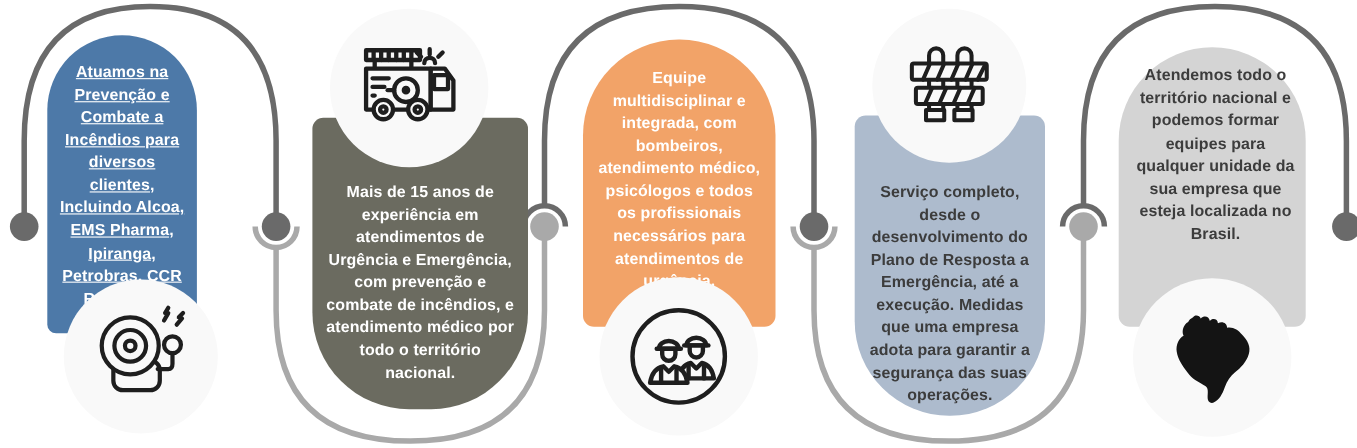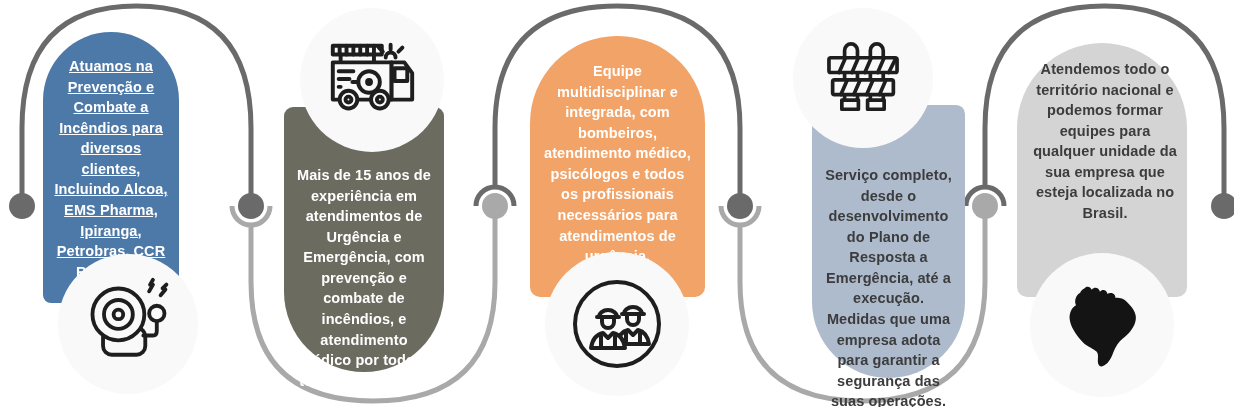--- a/index.html
+++ b/index.html
@@ -30,23 +30,23 @@
     box-sizing:border-box;
     text-align:center;
   }
   .card .card-text{
     font-size:14.5px;
     font-weight:bold;
     line-height:1.42;
     letter-spacing:0.1px;
   }
   .card1{left:43px;top:32px;width:136px;height:271px;border-radius:85px 85px 10px 10px;padding:24px 11px 0 11px;text-decoration:underline;}
-  .card2{left:284px;top:107px;width:160px;height:265px;border-radius:10px 10px 88px 88px;padding:58px 12px 0 12px;}
+  .card2{left:284px;top:107px;width:196px;height:265px;border-radius:10px 10px 88px 88px;padding:58px 12px 0 12px;}
   .card3{left:530px;top:36px;width:175px;height:261px;border-radius:87px 87px 10px 10px;padding:25px 12px 0 12px;}
-  .card4{left:777px;top:105px;width:153px;height:273px;border-radius:10px 10px 86px 86px;padding:60px 10px 0 10px;margin-left:35px;}
+  .card4{left:777px;top:105px;width:173px;height:273px;border-radius:10px 10px 86px 86px;padding:60px 10px 0 10px;}
   .card5{left:1017px;top:43px;width:170px;height:254px;border-radius:85px 85px 10px 10px;padding:16px 4px 0 10px;}
 
   .icon-circle{
     position:absolute;
     z-index:2;
     background:#f9f9f9;
     border-radius:50%;
     display:flex;
     align-items:center;
     justify-content:center;

